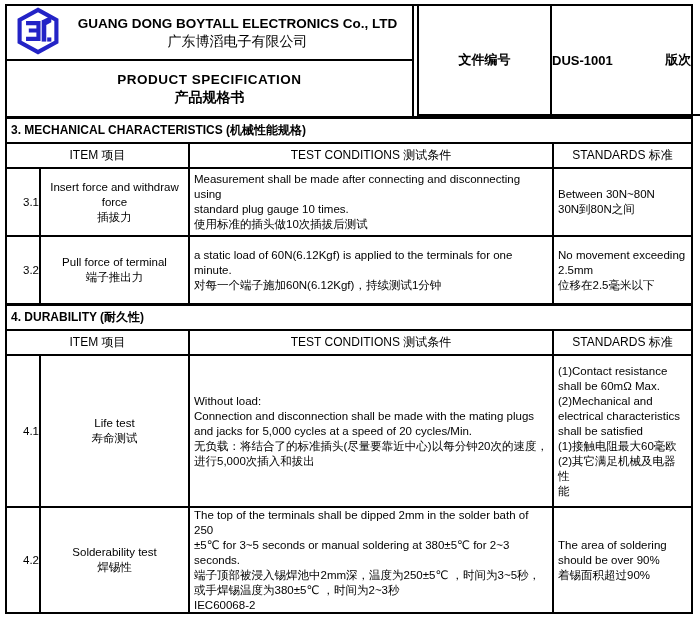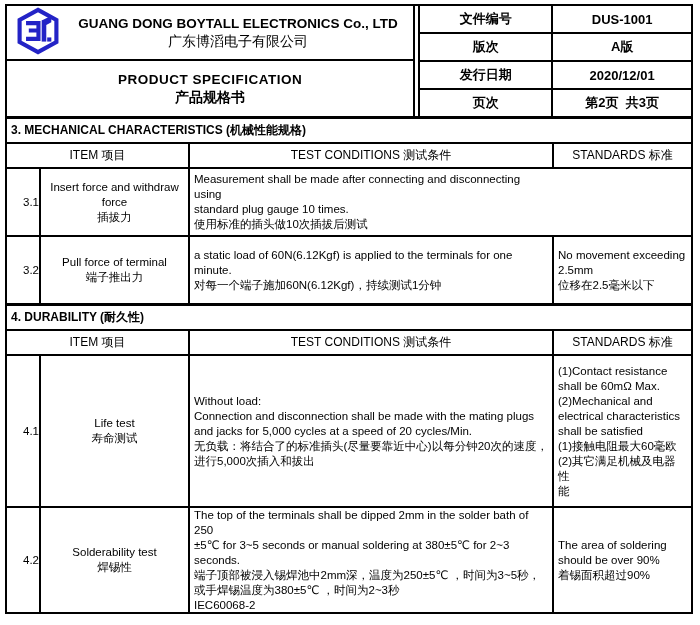--- a/index.html
+++ b/index.html
@@ -19,21 +19,21 @@
   .hdr-left{width:410px;border-right:2px solid #000;display:flex;flex-direction:column;}
   .hdr-company{height:55px;border-bottom:2px solid #000;display:flex;align-items:center;padding-left:8px;}
   .hdr-company .logo{flex:0 0 auto;margin-right:8px;}
   .hdr-company-text{flex:1;text-align:center;padding-right:6px;}
   .hdr-en{font-weight:bold;font-size:13.5px;line-height:17px;}
   .hdr-cn{font-weight:normal;font-size:14px;line-height:18px;}
   .hdr-spec{flex:1;display:flex;flex-direction:column;justify-content:center;text-align:center;}
   .spec-en{font-weight:bold;font-size:13.5px;line-height:17px;letter-spacing:.5px;}
   .spec-cn{font-weight:bold;font-size:14px;line-height:19px;}
 
-  .hdr-meta{width:274px;margin-left:3px;border-left:2px solid #000;display:flex;flex-direction:column;}
+  .hdr-meta{width:274px;margin-left:3px;border-left:2px solid #000;display:flex;}
   .meta-row{flex:1;display:flex;border-bottom:2px solid #000;}
   .meta-row:last-child{border-bottom:none;}
   .meta-label{width:133px;border-right:2px solid #000;display:flex;align-items:center;justify-content:center;
     font-weight:bold;font-size:13px;}
   .meta-value{flex:1;display:flex;align-items:center;justify-content:center;
     font-weight:bold;font-size:13px;white-space:pre;}
 
   
   .sec-title{
     border-top:3px solid #000;height:26px;display:flex;align-items:center;
@@ -118,20 +118,22 @@
   </div>
 
   <div class="body-row h-r31">
     <div class="cell cell-no">3.1</div>
     <div class="cell cell-item">Insert force and withdraw
 force
 插拔力</div>
     <div class="cell cell-test">Measurement shall be made after connecting and disconnecting using
 standard plug gauge 10 times.
 使用标准的插头做10次插拔后测试</div>
+    <div class="cell cell-std">Between 30N~80N
+30N到80N之间</div>
   </div>
 
   <div class="body-row h-r32">
     <div class="cell cell-no">3.2</div>
     <div class="cell cell-item">Pull force of terminal
 端子推出力</div>
     <div class="cell cell-test">a static load of 60N(6.12Kgf) is applied to the terminals for one
 minute.
 对每一个端子施加60N(6.12Kgf)，持续测试1分钟</div>
     <div class="cell cell-std">No movement exceeding

